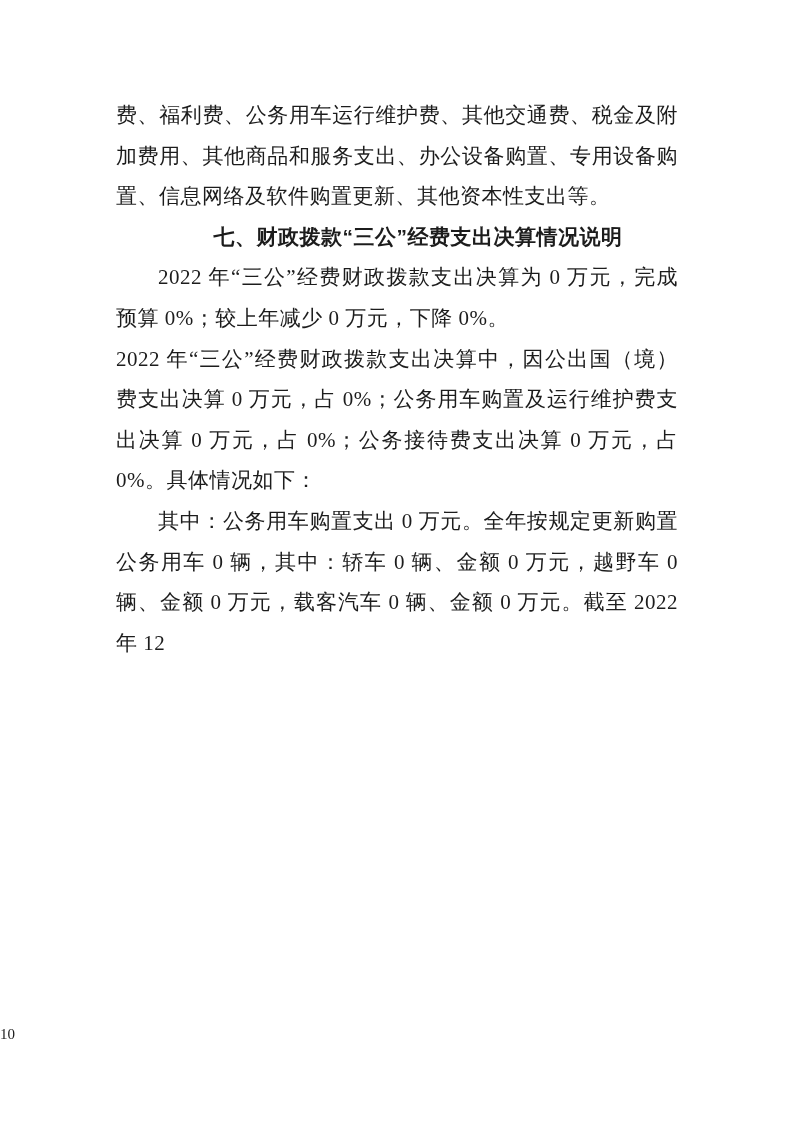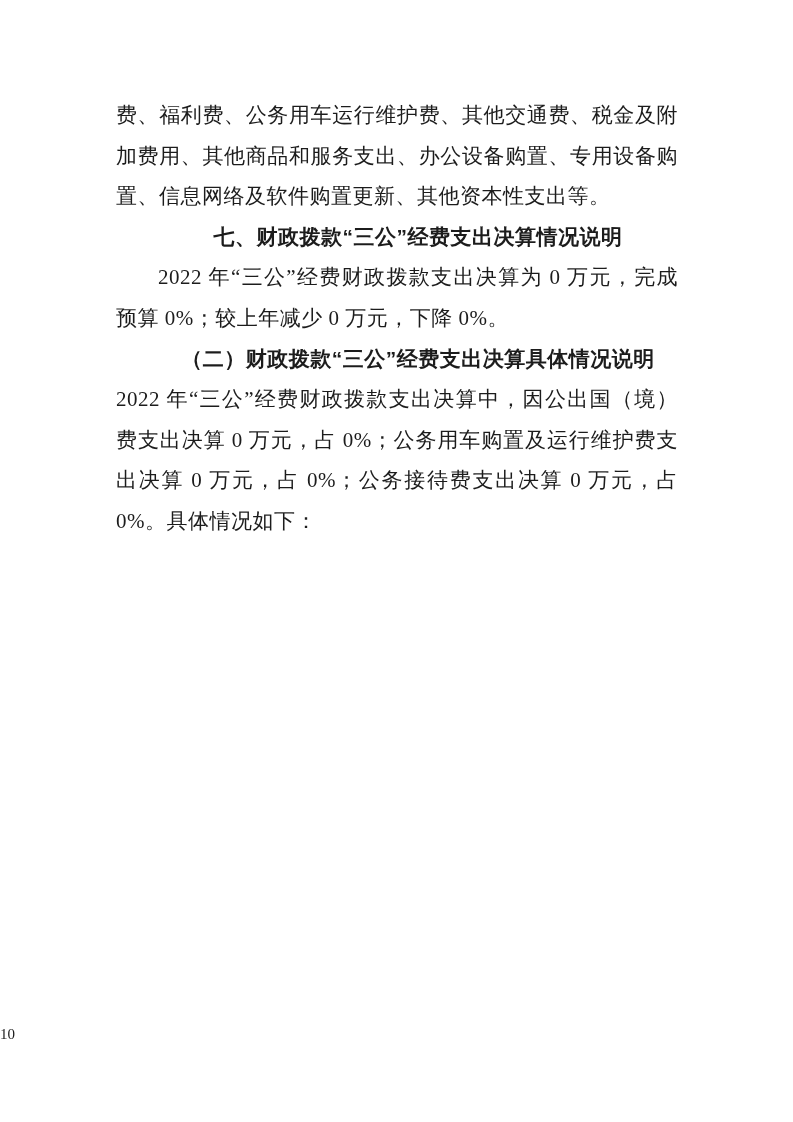--- a/index.html
+++ b/index.html
@@ -49,17 +49,17 @@
   }
 </style>
 </head>
 <body>
 
 <div class="page">
   <div class="content" id="document-body">
       <p class="para">费、福利费、公务用车运行维护费、其他交通费、税金及附加费用、其他商品和服务支出、办公设备购置、专用设备购置、信息网络及软件购置更新、其他资本性支出等。</p>
       <p class="para heading indent">七、财政拨款“三公”经费支出决算情况说明</p>
       <p class="para indent">2022 年“三公”经费财政拨款支出决算为 0 万元，完成预算 0%；较上年减少 0 万元，下降 0%。</p>
-      <p class="para heading indent">（二）财政拨款“三公”经费支出决算具体情况说明</p>
       <p class="para">2022 年“三公”经费财政拨款支出决算中，因公出国（境）费支出决算 0 万元，占 0%；公务用车购置及运行维护费支出决算 0 万元，占 0%；公务接待费支出决算 0 万元，占 0%。具体情况如下：</p>
+      <p class="para indent">其中：公务用车购置支出 0 万元。全年按规定更新购置公务用车 0 辆，其中：轿车 0 辆、金额 0 万元，越野车 0 辆、金额 0 万元，载客汽车 0 辆、金额 0 万元。截至 2022 年 12</p>
     </div>
   <div class="page-number">10</div>
 </div>
 
 </body></html>

